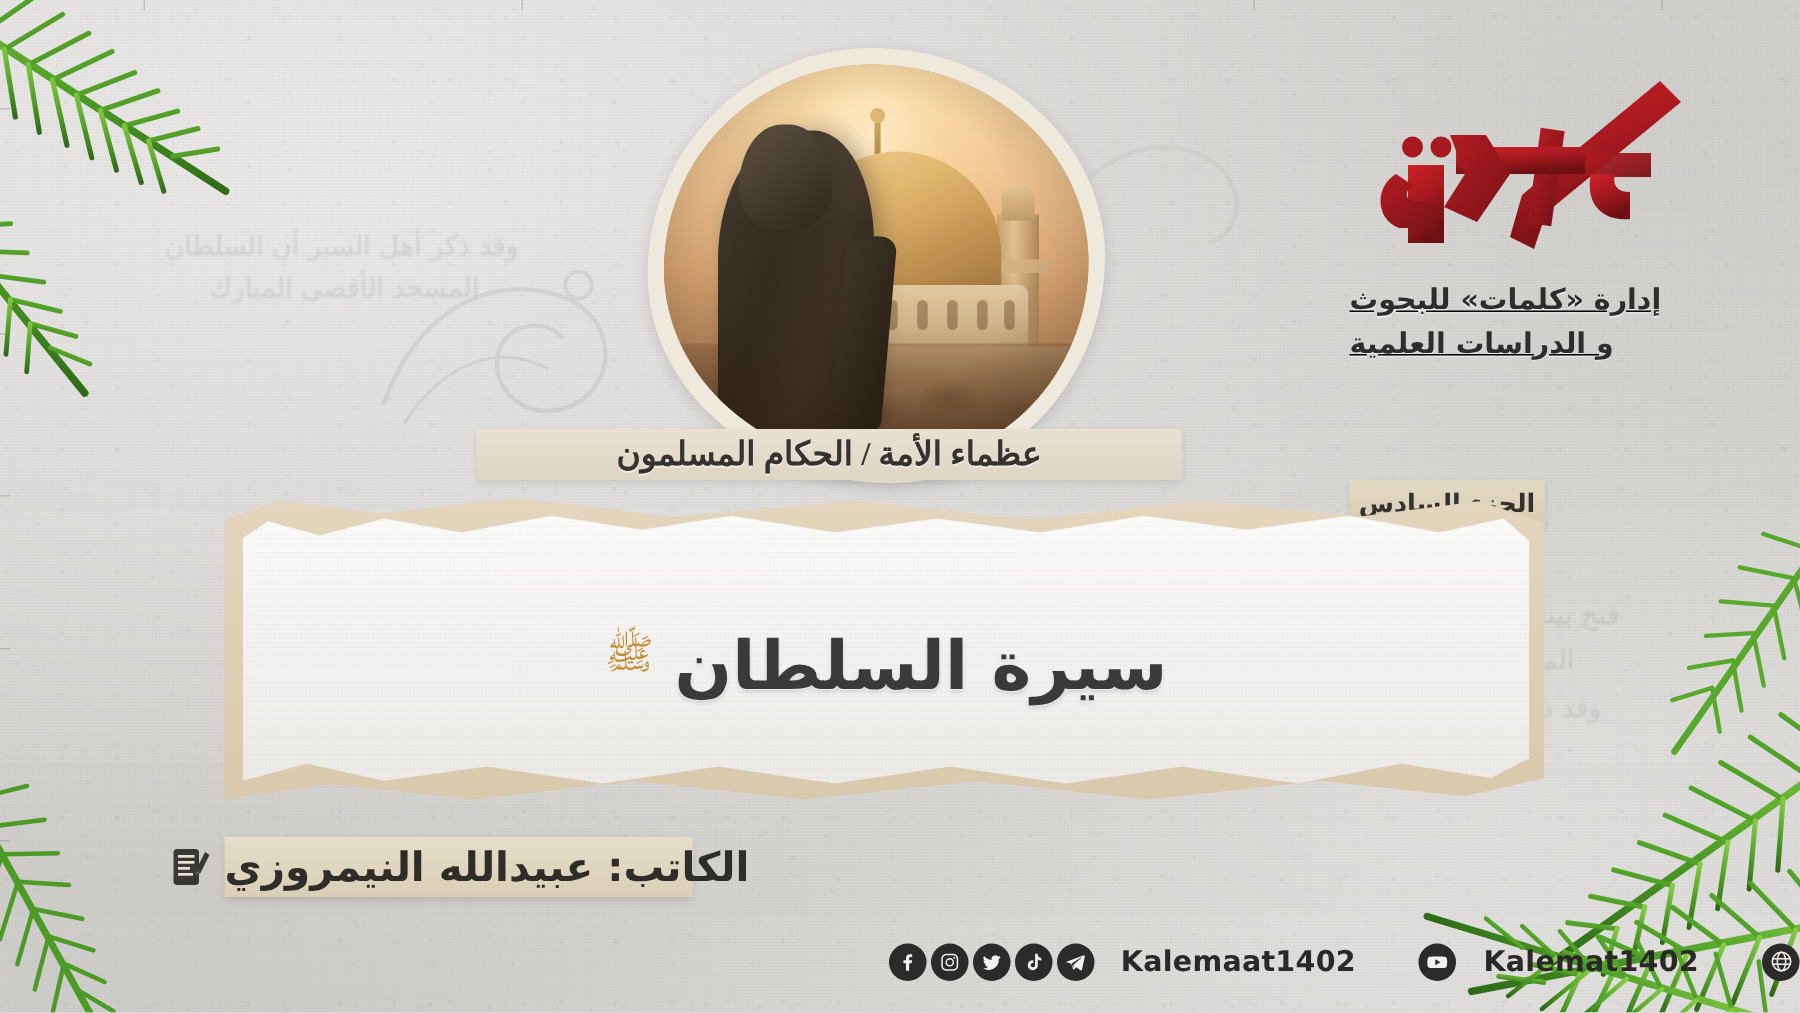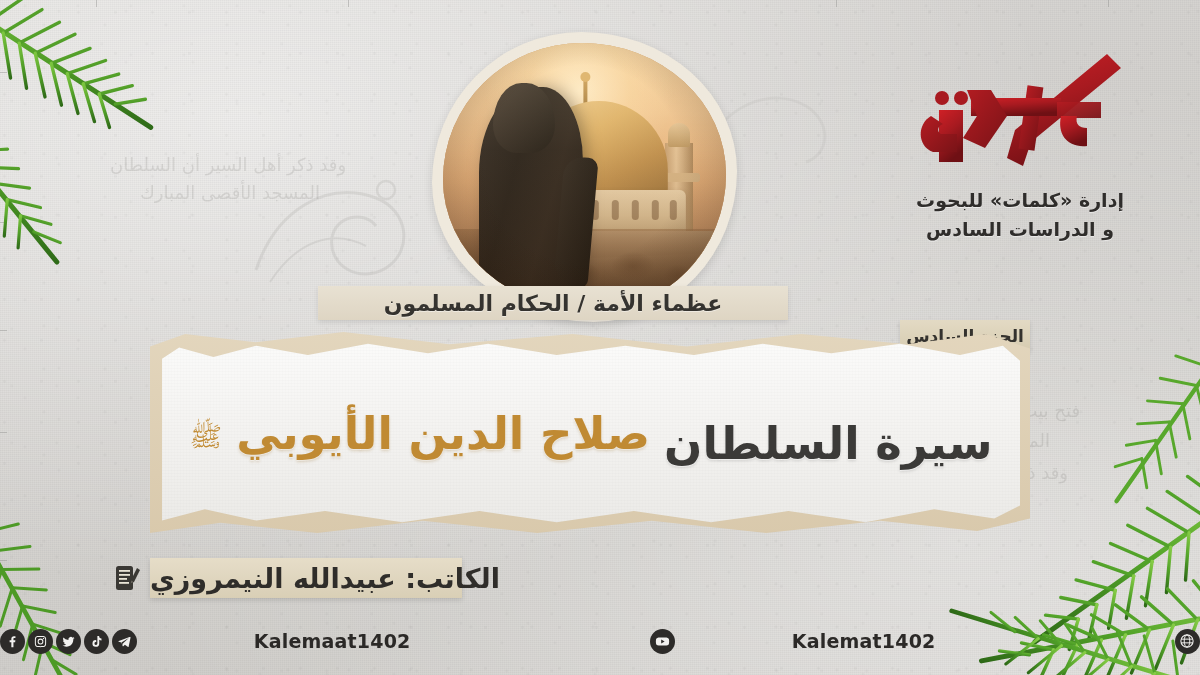--- a/index.html
+++ b/index.html
@@ -143,24 +143,25 @@
   .cat-strip{
     position:absolute;left:318px;top:286px;width:470px;height:34px;
     background:linear-gradient(180deg,#e8e1d2,#ded5c3);
     box-shadow:0 2px 5px rgba(0,0,0,.10);
   }
   .cat-text{
     position:absolute;left:318px;top:286px;width:470px;height:34px;
     display:flex;align-items:center;justify-content:center;
     color:#35332f;font-size:22px;font-weight:bold;letter-spacing:0px;
     text-shadow:0 1px 0 rgba(255,255,255,.45);
-  }
-
-  
-  .logo-block{position:absolute;right:60px;top:46px;width:240px;text-align:center;}
+    font-family:Liberation Serif, serif;
+  }
+
+  
+  .logo-block{position:absolute;right:60px;top:46px;width:240px;text-align:left;text-decoration:underline;}
   .logo-mark{height:130px;display:flex;align-items:center;justify-content:center;}
   .logo-mark svg{display:block;}
   .logo-sub{
     margin-top:10px;color:#2f2d2b;font-size:19px;font-weight:bold;line-height:1.5;
     text-shadow:0 1px 0 rgba(255,255,255,.5);
   }
 
   
   .part-band{
     position:absolute;right:170px;top:320px;width:130px;height:32px;
@@ -220,21 +221,21 @@
   .author-row{
     position:absolute;left:150px;top:558px;width:312px;height:40px;
     display:flex;align-items:center;justify-content:center;gap:8px;direction:rtl;
   }
   .author-text{color:#2f2d2a;font-size:27px;font-weight:bold;white-space:nowrap;}
   .author-icon{width:30px;height:30px;flex:0 0 auto;}
 
   
   .footer{
     position:absolute;left:0;right:0;top:620px;height:42px;
-    display:flex;align-items:center;justify-content:space-between;gap:11px;direction:ltr;
+    display:flex;align-items:center;justify-content:flex-end;gap:11px;direction:ltr;
   }
   .soc-group{display:flex;align-items:center;gap:3px;}
   .soc{width:25px;height:25px;border-radius:50%;background:#2d2b29;
        display:flex;align-items:center;justify-content:center;flex:0 0 auto;}
   .soc svg{display:block;fill:#f2f1ef;}
   .handle{color:#2b2927;font-size:19px;font-weight:bold;letter-spacing:.2px;margin:0 4px 0 7px;}
   .sep{width:16px;}
 </style>
 </head>
 <body>
@@ -569,34 +570,33 @@
         <path d="M28 64 L52 64 L52 116 L28 116 Z" fill="url(#redg)"></path>
         <path d="M20 70 C6 78 6 100 22 106 L46 106 L46 88 L30 88 C26 86 26 80 32 78 Z" fill="url(#redg2)"></path>
         <circle cx="31" cy="52" r="7" fill="#a81a20"></circle>
         <circle cx="50" cy="52" r="7" fill="#a81a20"></circle>
         <path d="M146 56 L190 56 L190 72 L146 72 Z" fill="url(#redg2)" opacity=".95"></path>
         <path d="M150 70 C146 88 156 102 176 100 L176 82 C168 82 164 78 166 70 Z" fill="url(#redg)"></path>
       </svg>
     </div>
     <div class="logo-sub">
       <div>إدارة «كلمات» للبحوث</div>
-      <div>و الدراسات السادس</div>
+      <div>و الدراسات العلمية</div>
     </div>
   </div>
 
   <div class="part-band"></div>
   <div class="part-text">الجزء السادس</div>
 
   <div class="banner-back"></div>
   <div class="banner">
       <div class="grain"></div>
     </div>
   <div class="title-row">
     <span class="title-main t-dark">سيرة السلطان</span>
-    <span class="title-main t-gold">صلاح الدين الأيوبي</span>
     <span class="honorific">ﷺ</span>
   </div>
 
   <div class="author-band"></div>
   <div class="author-row">
     <span class="author-text">الكاتب: عبيدالله النيمروزي</span>
     <span class="author-icon">
       <svg width="30" height="30" viewBox="0 0 30 30">
         <rect x="4" y="3" width="17" height="24" rx="2.5" fill="#3a3834"></rect>
         <rect x="7" y="7" width="11" height="1.8" fill="#e9e4d6"></rect>

